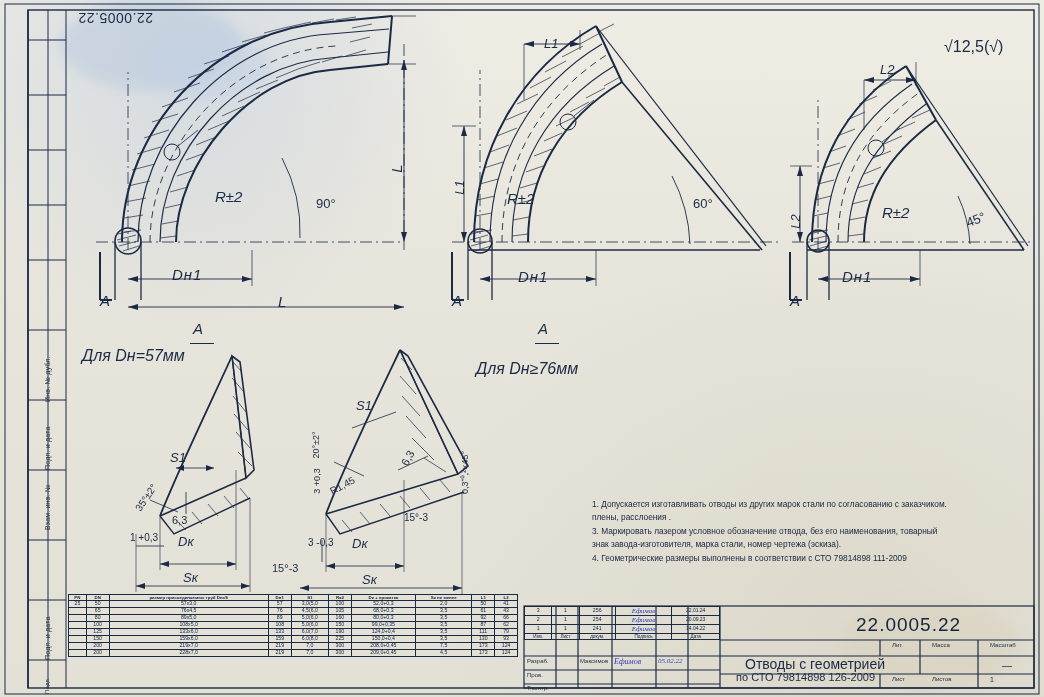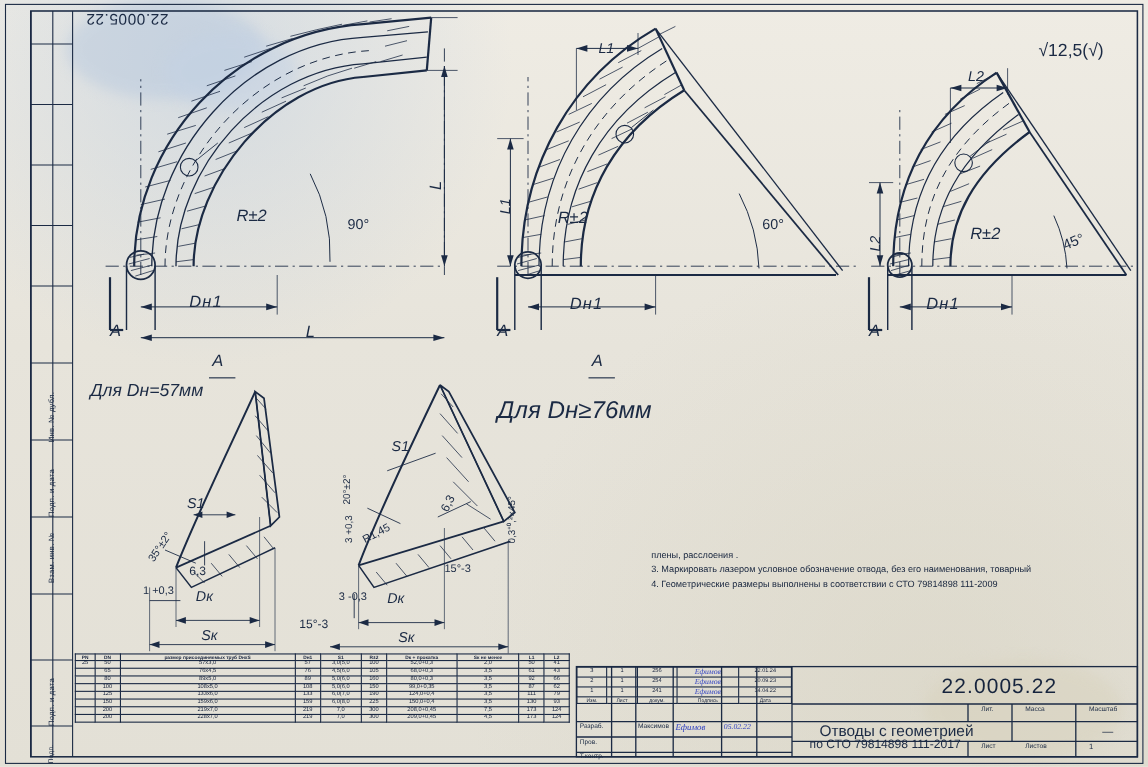--- a/index.html
+++ b/index.html
@@ -261,21 +261,21 @@
     </g>
   </svg>
   <div class="txt ital" style="left:544px;top:36px;font-size:13px;">L1</div>
   <div class="txt ital" style="left:452px;top:180px;font-size:13px;transform:rotate(-90deg);">L1</div>
   <div class="txt ital" style="left:507px;top:190px;font-size:15px;">R±2</div>
   <div class="txt" style="left:676px;top:196px;font-size:13px;margin-left:17px;">60°</div>
   <div class="txt ital" style="left:518px;top:268px;font-size:15px;letter-spacing:1px;">Dн1</div>
   <div class="txt ital" style="left:452px;top:292px;font-size:15px;">A</div>
   <div class="txt ital" style="left:538px;top:320px;font-size:15px;">A</div>
   <div class="ln hl" style="left:535px;top:343px;width:24px;height:1px;"></div>
-  <div class="txt ital" style="left:452px;top:360px;font-size:22px;">Для Dн≥76мм</div>
+  <div class="txt ital" style="left:476px;top:360px;font-size:16px;">Для Dн≥76мм</div>
 
   <svg width="1044" height="697">
     <g stroke="#1b2a44" fill="none" stroke-width="1.5">
       <path d="M812,242 C812,166 844,106 906,66" stroke-width="2"></path>
       <path d="M826,242 C826,176 854,124 912,84" stroke-width="1.1"></path>
       <path d="M848,242 C848,188 872,144 926,104" stroke-width="1.1"></path>
       <path d="M864,242 C864,198 884,158 936,120" stroke-width="2"></path>
       <line x1="906" y1="66" x2="936" y2="120" stroke-width="2"></line>
       <g stroke="#1b2a44" stroke-width="0.7">
         <path d="M813,232 L828,230"></path>
@@ -437,22 +437,24 @@
   <div class="txt" style="left:304px;top:476px;font-size:9px;transform:rotate(-90deg);">3 +0,3</div>
   <div class="txt" style="left:329px;top:480px;font-size:10px;transform:rotate(-28deg);">R1,45</div>
   <div class="txt" style="left:404px;top:512px;font-size:10px;">15°-3</div>
   <div class="txt" style="left:443px;top:466px;font-size:9px;transform:rotate(-90deg);">0,3⁺⁰,²×45°</div>
   <div class="txt" style="left:308px;top:537px;font-size:10px;">3 -0,3</div>
   <div class="txt ital" style="left:352px;top:536px;font-size:13px;">Dк</div>
   <div class="txt ital" style="left:362px;top:572px;font-size:13px;">Sк</div>
   <div class="txt" style="left:272px;top:562px;font-size:11px;">15°-3</div>
 
   <div class="notes" style="left:592px;top:498px;width:440px;">
+    <div>1. Допускается изготавливать отводы из других марок стали по согласованию с заказчиком.</div>
     <div>    плены, расслоения .</div>
     <div>3. Маркировать лазером условное обозначение отвода, без его наименования, товарный</div>
+    <div>    знак завода-изготовителя, марка стали, номер чертежа (эскиза).</div>
     <div>4. Геометрические размеры выполнены в соответствии с СТО 79814898 111-2009</div>
   </div>
 
   <table class="tbl" id="spec-table" style="left:68px;top:594px;width:450px;">
     <thead>
         <tr>
           <th style="font-size: 4.4px;">PN</th>
           <th style="font-size: 4.4px;">DN</th>
           <th style="font-size: 4.4px;">размер присоединяемых труб
 DнxS</th>
@@ -616,21 +618,21 @@
       <line x1="556" y1="606" x2="556" y2="688"></line>
       <line x1="578" y1="606" x2="578" y2="688"></line>
       <line x1="612" y1="606" x2="612" y2="688"></line>
       <line x1="656" y1="606" x2="656" y2="688"></line>
       <line x1="688" y1="606" x2="688" y2="688"></line>
     </g>
   </svg>
 
   <div class="title-main" style="left:856px;top:614px;">22.0005.22</div>
   <div class="txt" style="left:745px;top:656px;font-size:14px;">Отводы с геометрией</div>
-  <div class="txt" style="left:736px;top:671px;font-size:11px;">по СТО 79814898 111-2017</div>
+  <div class="txt" style="left:736px;top:671px;font-size:11px;">по СТО 79814898 126-2009</div>
   <div class="txt" style="left:892px;top:642px;font-size:6px;">Лит.</div>
   <div class="txt" style="left:932px;top:642px;font-size:6px;">Масса</div>
   <div class="txt" style="left:990px;top:642px;font-size:6px;">Масштаб</div>
   <div class="txt" style="left:1002px;top:660px;font-size:10px;">—</div>
   <div class="txt" style="left:892px;top:676px;font-size:6px;">Лист</div>
   <div class="txt" style="left:932px;top:676px;font-size:6px;">Листов</div>
   <div class="txt" style="left:990px;top:676px;font-size:7px;">1</div>
 
   <div class="txt" style="left:527px;top:658px;font-size:6px;">Разраб.</div>
   <div class="txt" style="left:527px;top:672px;font-size:6px;">Пров.</div>

